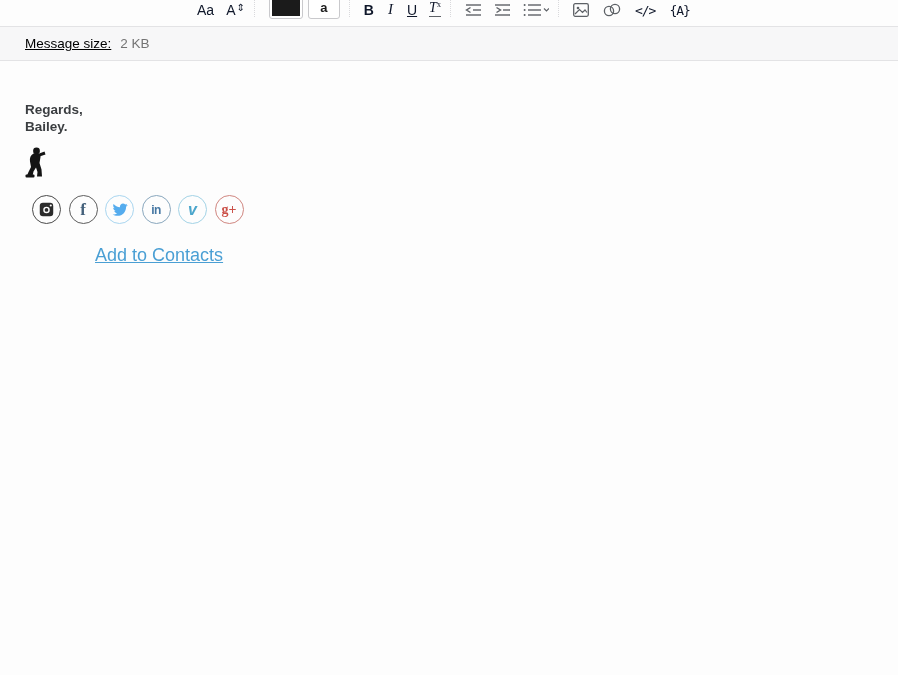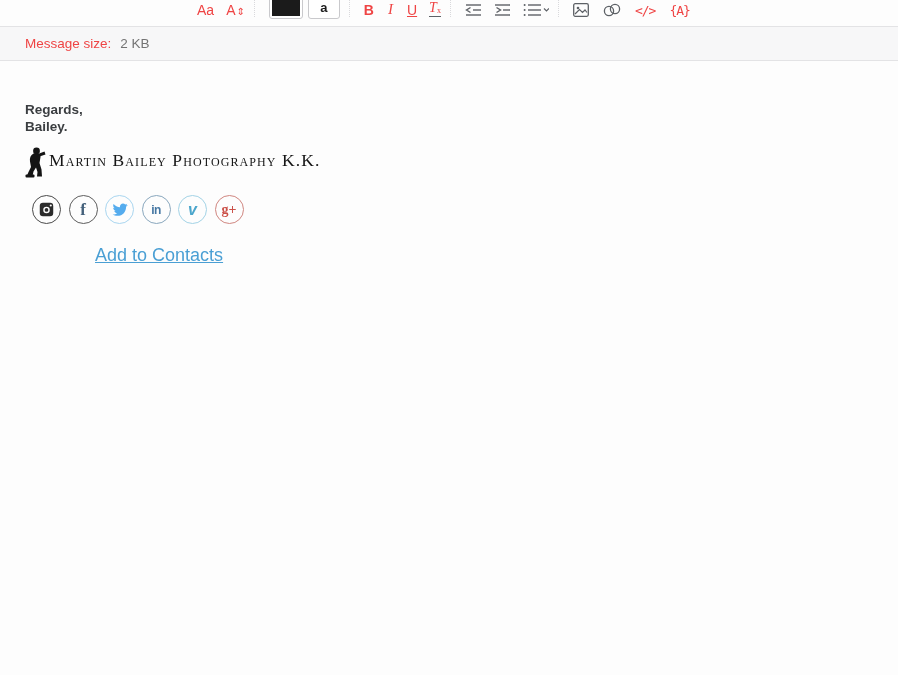--- a/index.html
+++ b/index.html
@@ -23,24 +23,24 @@
     left: 197px;
     bottom: 9px;
     display: flex;
     align-items: flex-end;
     color: #5d6166;
     font-size: 14px;
     white-space: nowrap;
   }
   .tb-btn {
     display: inline-flex;
-    align-items: flex-end;
+    align-items: flex-start;
     cursor: pointer;
     line-height: 1;
-    color: #ef4444;
+    color: #0f172a;
   }
   .tb-label { font-size: 14px; line-height: 1; }
   .tb-small { font-size: 10px; line-height: 1; margin-left: 1px; }
   .sep {
     width: 1px; height: 20px;
     border-left: 1px dotted #d9d9dc;
     margin: 0 9px 0 9px;
   }
   .swatch-btn {
     width: 34px; height: 24px;
@@ -82,21 +82,21 @@
   .status-bar {
     height: 35px;
     background: #f7f7f8;
     border-top: 1px solid #e3e3e5;
     border-bottom: 1px solid #e3e3e5;
     display: flex;
     align-items: center;
     padding-left: 25px;
     font-size: 13.5px;
   }
-  .status-label { color: #ef4444; }
+  .status-label { color: #000000; text-decoration: underline; }
   .status-value { color: #737373; margin-left: 9px; }
 
   
   .compose-body {
     position: relative;
     height: 613px;
     background: #fdfdfd;
   }
   .signature-text {
     position: absolute;
@@ -273,21 +273,20 @@
   <div class="logo-row">
     <svg class="logo-mark" viewBox="0 0 22 31">
       <g fill="#141414">
 
         <circle cx="12.5" cy="4" r="3.4"></circle>
         <path d="M9.5 6.5 C6.5 8 5.5 11 6 14.5 L7 20 L4.5 25 L3 28.5 L8.5 29 L9.5 24.5 L12 20.5 L13.5 25 L13 29.5 L18 29.5 L17.5 22.5 L15.5 16 L16.5 10 C16.8 7.8 14.5 6 12.5 6.2 Z"></path>
         <path d="M14.5 6.8 L20.5 4.6 L21.5 7.4 L15.5 9.6 Z"></path>
         <rect x="1.5" y="27.5" width="9" height="3" rx="1"></rect>
       </g>
     </svg>
-    <span class="logo-text">Martin Bailey Photography K.K.</span>
   </div>
 
   <div class="social-row">
 
     <span class="social-circle" style="color: rgb(43, 43, 43); border-color: rgb(74, 74, 74);">
       <svg width="17" height="17" viewBox="0 0 24 24">
         <rect x="2.5" y="2.5" width="19" height="19" rx="4.5" fill="currentColor"></rect>
         <circle cx="12" cy="12.6" r="4.6" fill="#fdfdfd"></circle>
         <circle cx="12" cy="12.6" r="2.6" fill="currentColor"></circle>
         <circle cx="18" cy="6.3" r="1.5" fill="#fdfdfd"></circle>

